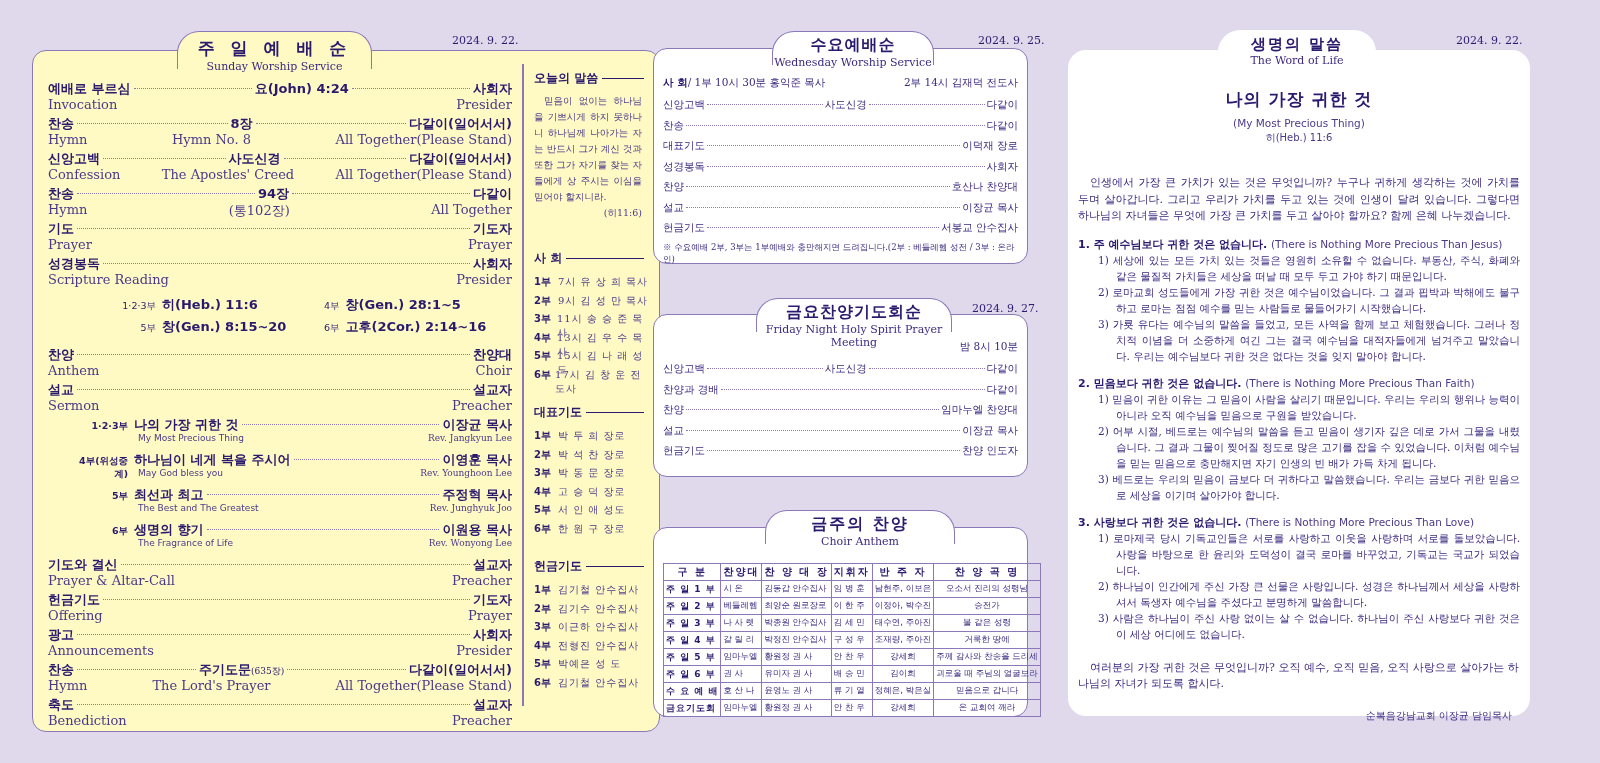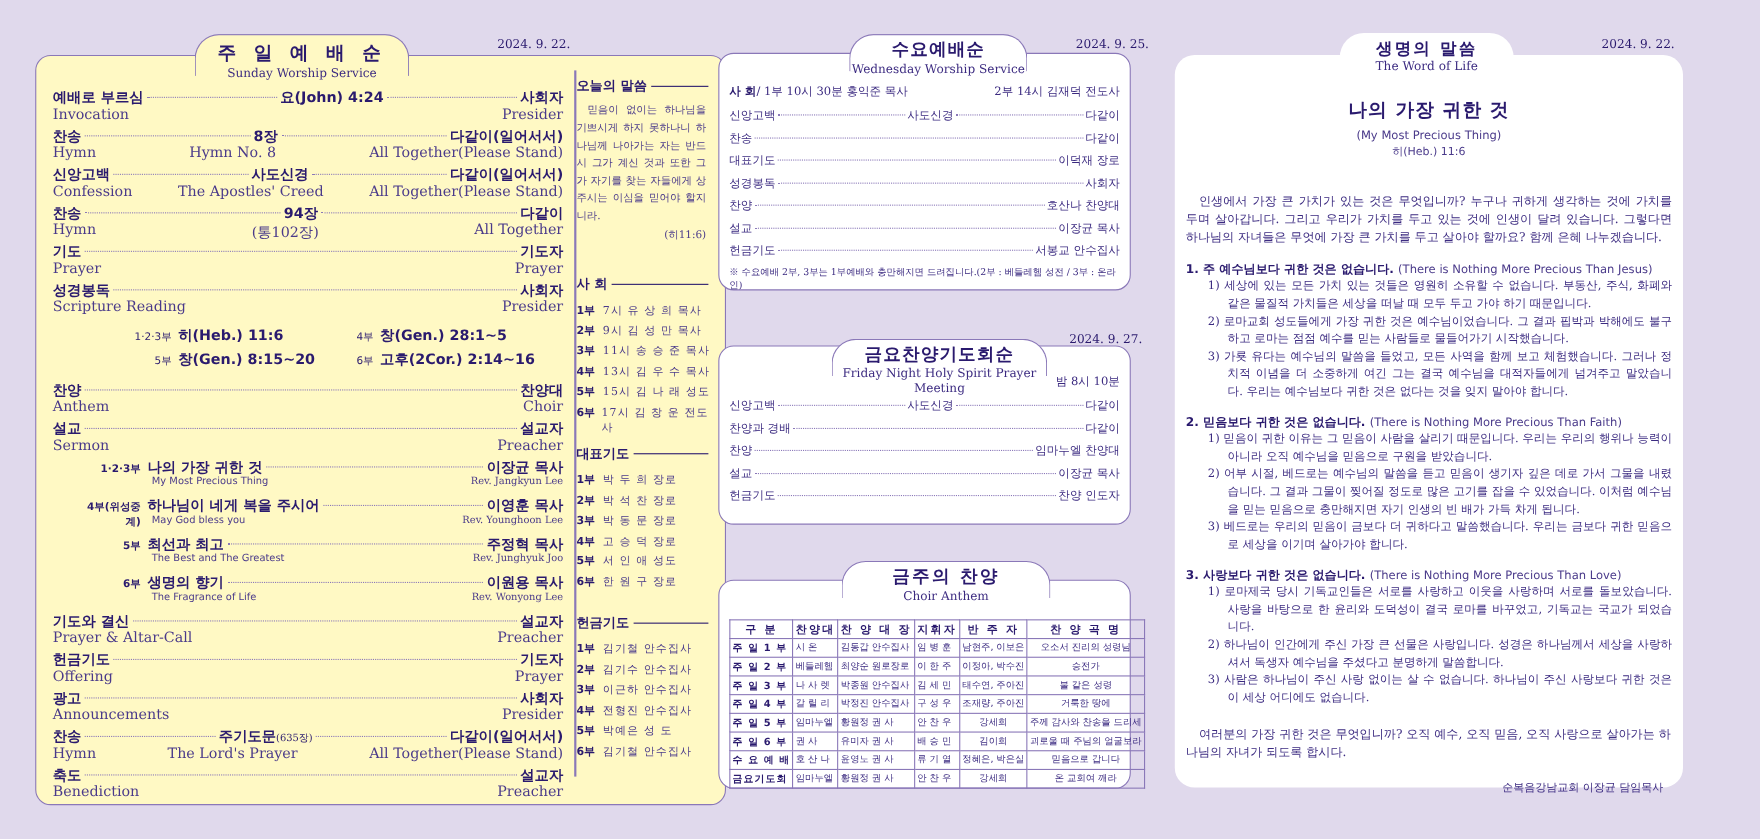--- a/index.html
+++ b/index.html
@@ -53,39 +53,39 @@
   .scripture span.lbl { font-size: 9.5px; font-weight: normal; margin-right: 6px; display: inline-block; }
   .scripture .a1 .lbl { width: 42px; text-align: right; }
   .scripture .a3 .lbl { width: 42px; text-align: right; }
 
   .sermon { padding-left: 20px; }
   .sermon .row .lbl { font-size: 9.5px; font-weight: bold; margin-right: 6px; }
   .sermon .sub { padding-left: 70px; font-family: "DejaVu Sans", sans-serif; font-size: 9px; }
   .sermon .sub .r { font-family: "DejaVu Serif", serif; margin-left: 36px; }
 
   
-  .side { position: absolute; left: 522px; top: 64px; width: 128px; border-left: 2px solid #8a78b8; height: 642px; }
+  .side { position: absolute; left: 522px; top: 64px; width: 128px; border-left: 2px solid #8a78b8; height: 642px; padding-left: 10px; }
   .side h4 { font-size: 12px; font-weight: bold; display: flex; align-items: center; margin-top: 6px; }
   .side h4::after { content: ""; flex: 1; border-bottom: 1px solid #2a1a6e; margin-left: 4px; margin-right: 6px; }
   .verse { font-family: "DejaVu Serif", serif; font-size: 9.5px; line-height: 16px; color: #4a3a8a; margin-top: 6px; text-indent: 10px; text-align: justify; padding-right: 8px; }
   .verse-ref { font-family: "DejaVu Serif", serif; font-size: 9.5px; text-align: right; padding-right: 8px; margin-top: 2px; color: #4a3a8a; }
   .slist { margin-top: 8px; }
   .slist div { font-size: 10px; height: 18.5px; display: flex; }
   .slist b { width: 24px; font-size: 10px; }
   .slist span { color: #4a3a8a; font-family: "DejaVu Serif", serif; letter-spacing: 1px; }
 
   
   .mid { background: #ffffff; }
   #wed { left: 653px; top: 48px; width: 375px; height: 216px; }
   #wed-tab { left: 772px; top: 31px; width: 162px; height: 34px; background: #fff; }
   #wed-tab .tab-title { font-size: 16px; margin-top: 3px; letter-spacing: 1px; }
   #wed-date { left: 978px; top: 34px; }
 
   #fri { left: 653px; top: 314px; width: 375px; height: 163px; }
-  #fri-tab { left: 756px; top: 308px; width: 196px; height: 34px; background: #fff; }
+  #fri-tab { left: 756px; top: 298px; width: 196px; height: 34px; background: #fff; }
   #fri-tab .tab-title { font-size: 16px; margin-top: 3px; letter-spacing: 1px; }
   #fri-date { left: 972px; top: 302px; }
 
   #ant { left: 653px; top: 527px; width: 375px; height: 190px; }
   #ant-tab { left: 765px; top: 510px; width: 190px; height: 34px; background: #fff; }
   #ant-tab .tab-title { font-size: 16px; margin-top: 3px; letter-spacing: 2px; }
 
   .mlist { position: absolute; left: 663px; width: 355px; }
   .mrow { display: flex; align-items: baseline; height: 20.5px; font-size: 10.5px; color: #3b2a80; font-family: "DejaVu Serif", serif; }
   .mrow .dots { flex: 1; border-bottom: 1px dotted #8a78b8; margin: 0 2px; transform: translateY(-3px); }

